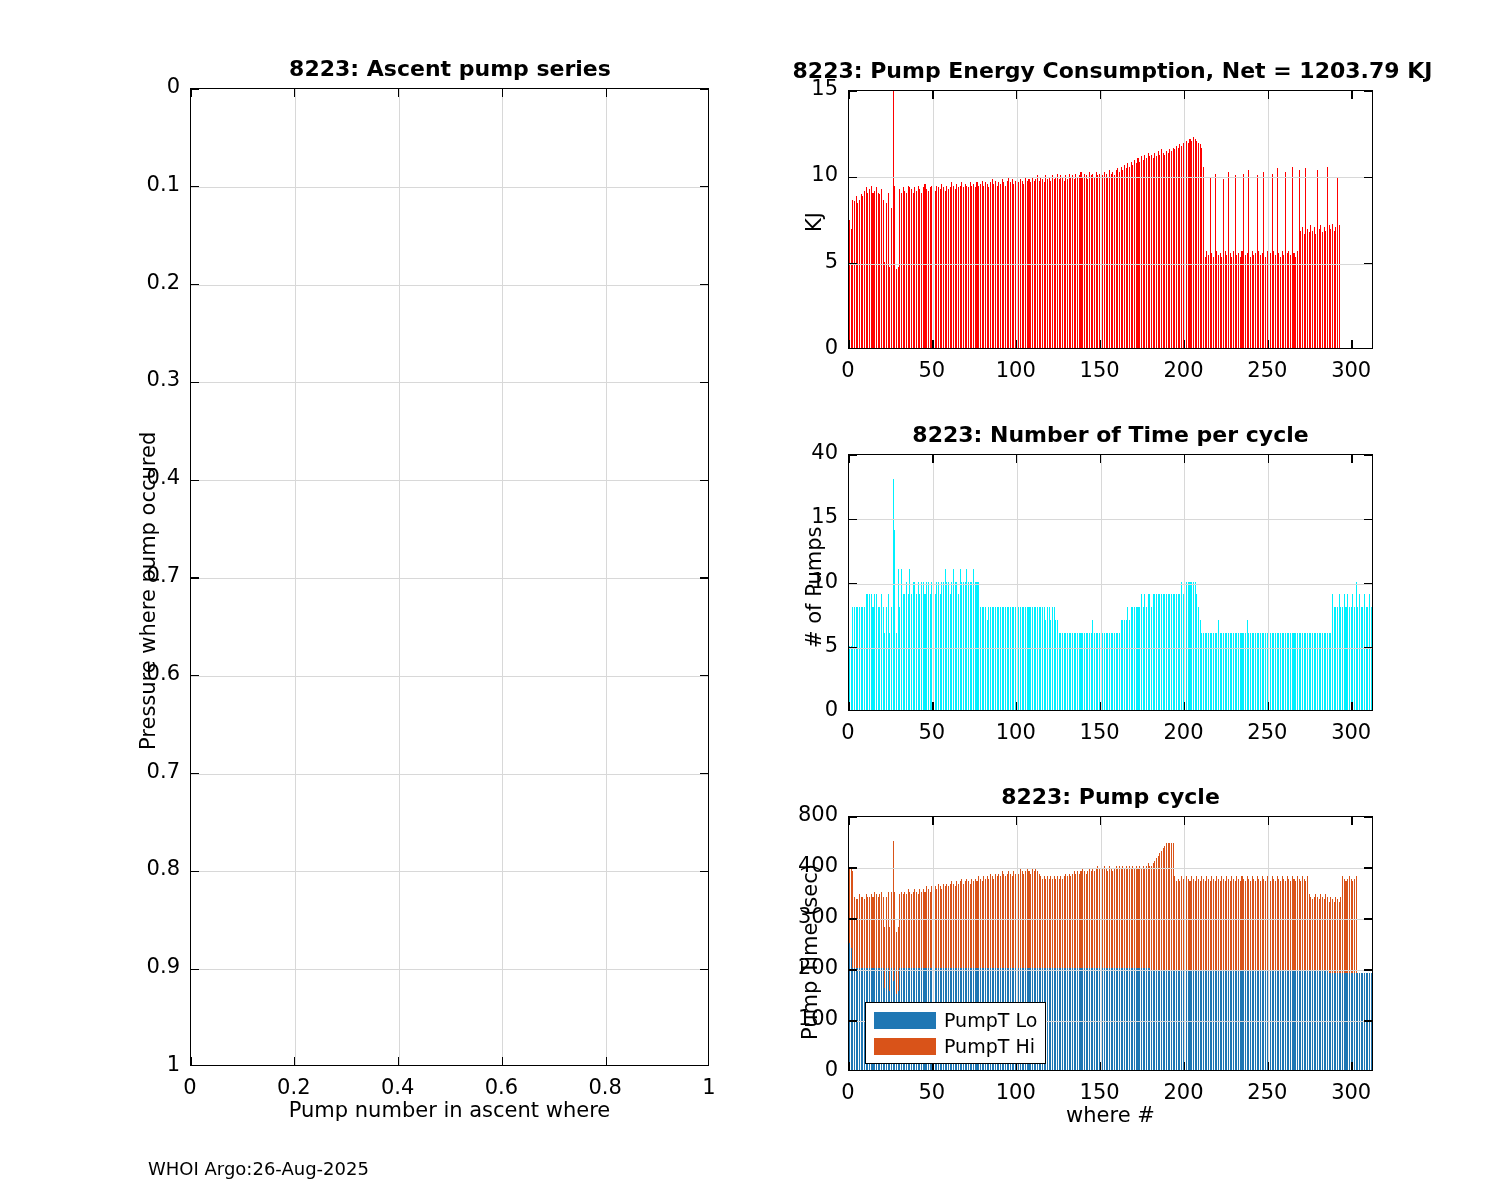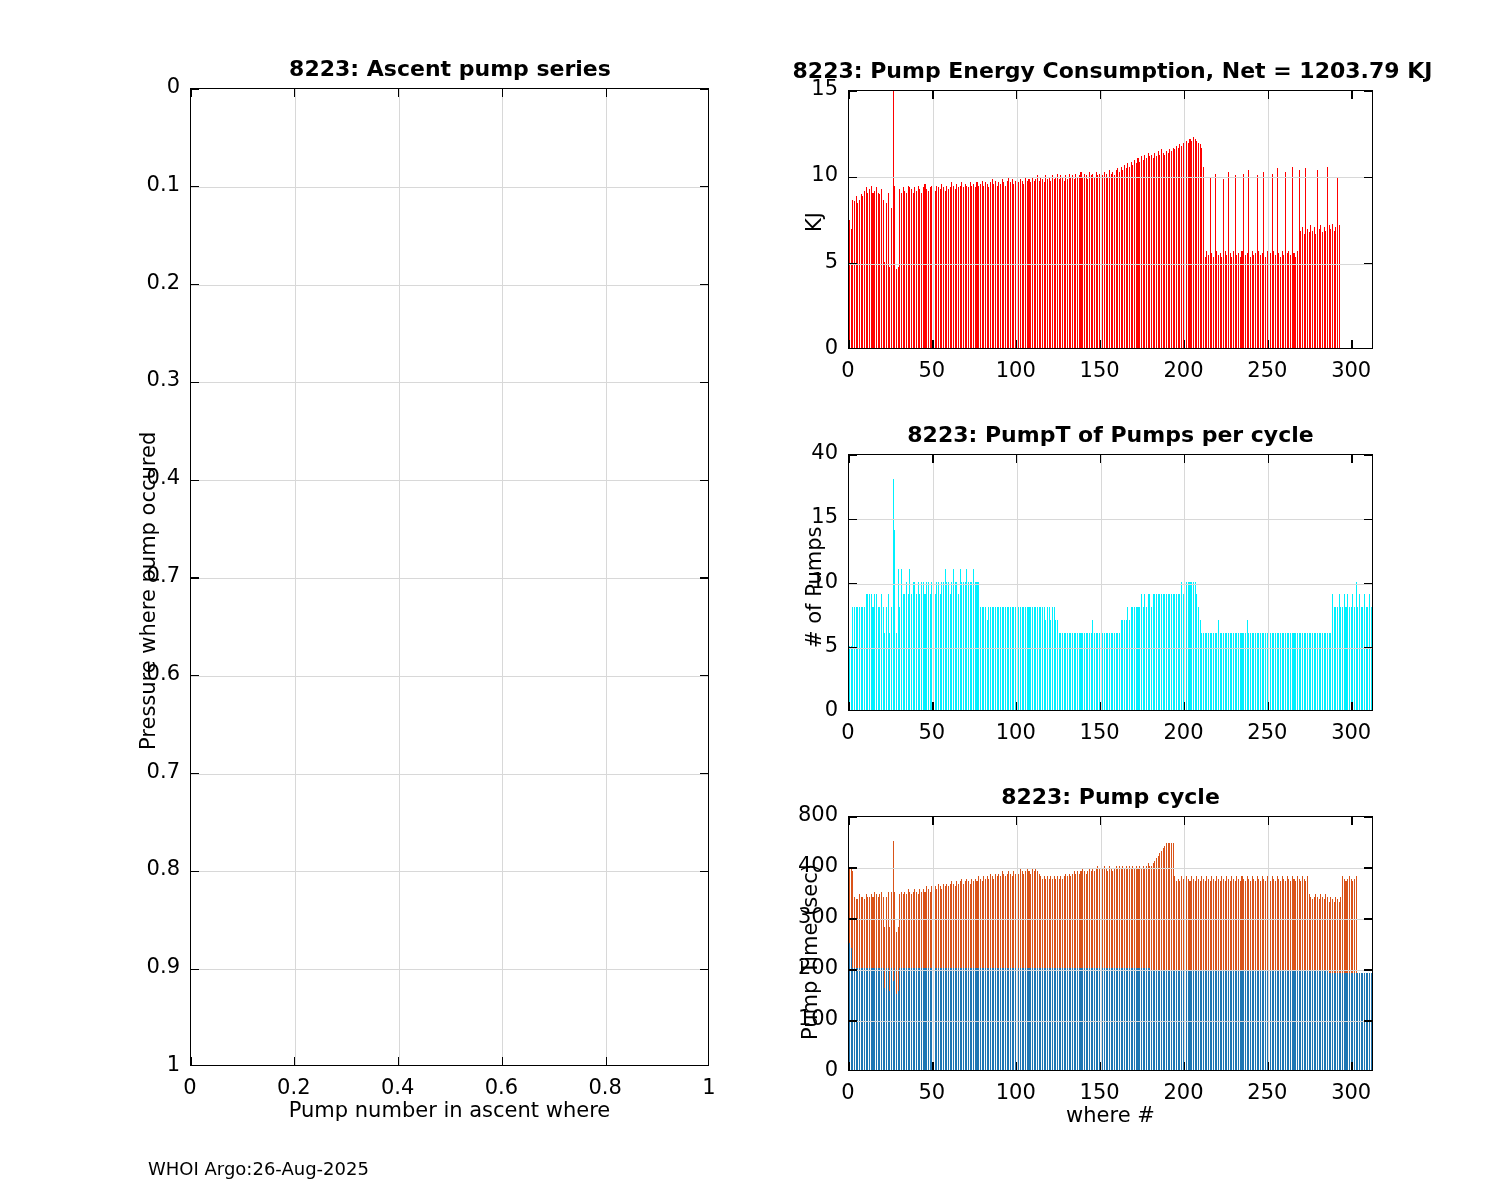--- a/index.html
+++ b/index.html
@@ -452,21 +452,21 @@
       <div class="xtick" style="left: 1138.46px; top: 358px; width: 90px; font-size: 21px;">200</div>
       <div class="xtick" style="left: 1222.33px; top: 358px; width: 90px; font-size: 21px;">250</div>
       <div class="xtick" style="left: 1306.19px; top: 358px; width: 90px; font-size: 21px;">300</div>
     </div>
 
   <div class="axlabel rot" style="left:802px;top:232px;font-size:21px;">KJ</div>
 </div>
 
 <div class="panel">
 
-  <div class="title" style="left:848px;top:422px;width:525px;font-size:22px;">8223: PumpT of Pumps per cycle</div>
+  <div class="title" style="left:848px;top:422px;width:525px;font-size:22px;">8223: Number of Time per cycle</div>
 
   <div class="plotbox" id="pumps-plot" style="left:848px;top:454px;width:525px;height:257px;">
       <div class="bar" style="left: 0px; width: 1.03994px; height: 64.25px; background: rgb(0, 240, 255);"></div>
       <div class="bar" style="left: 1.67732px; width: 1.03994px; height: 64.25px; background: rgb(0, 240, 255);"></div>
       <div class="bar" style="left: 3.35463px; width: 1.03994px; height: 102.8px; background: rgb(0, 240, 255);"></div>
       <div class="bar" style="left: 5.03195px; width: 1.03994px; height: 102.8px; background: rgb(0, 240, 255);"></div>
       <div class="bar" style="left: 6.70927px; width: 1.03994px; height: 102.8px; background: rgb(0, 240, 255);"></div>
       <div class="bar" style="left: 8.38658px; width: 1.03994px; height: 102.8px; background: rgb(0, 240, 255);"></div>
       <div class="bar" style="left: 10.0639px; width: 1.03994px; height: 102.8px; background: rgb(0, 240, 255);"></div>
       <div class="bar" style="left: 11.7412px; width: 1.03994px; height: 102.8px; background: rgb(0, 240, 255);"></div>
@@ -826,20 +826,30 @@
 
   <div class="axlabel rot" style="left:802px;top:648px;font-size:21px;"># of Pumps</div>
 </div>
 
 <div class="panel">
 
   <div class="title" style="left:848px;top:784px;width:525px;font-size:22px;">8223: Pump cycle</div>
 
   <div class="plotbox" id="pumptime-plot" style="left:848px;top:816px;width:525px;height:255px;">
 
+    <div class="legendbox" id="pumptime-legend" style="left: 16px; bottom: 6px; z-index: 50; position: absolute;">
+      <div class="legrow">
+        <span class="legswatch" id="legsw0" style="background: rgb(31, 119, 180);"></span>
+        <span class="legtext">PumpT Lo</span>
+      </div>
+      <div class="legrow">
+        <span class="legswatch" id="legsw1" style="background: rgb(217, 83, 25);"></span>
+        <span class="legtext">PumpT Hi</span>
+      </div>
+    </div>
   <div class="bar" style="left: 0px; width: 1.03994px; height: 201.45px;">
         <div class="seg" style="left: 0px; bottom: 0px; width: 100%; height: 127.5px; background: rgb(31, 119, 180);"></div>
         <div class="seg" style="left: 0px; bottom: 127.5px; width: 100%; height: 73.95px; background: rgb(217, 83, 25);"></div>
       </div>
       <div class="bar" style="left: 1.67732px; width: 1.03994px; height: 201.45px;">
         <div class="seg" style="left: 0px; bottom: 0px; width: 100%; height: 122.4px; background: rgb(31, 119, 180);"></div>
         <div class="seg" style="left: 0px; bottom: 122.4px; width: 100%; height: 79.05px; background: rgb(217, 83, 25);"></div>
       </div>
       <div class="bar" style="left: 3.35463px; width: 1.03994px; height: 198.9px;">
         <div class="seg" style="left: 0px; bottom: 0px; width: 100%; height: 102px; background: rgb(31, 119, 180);"></div>

